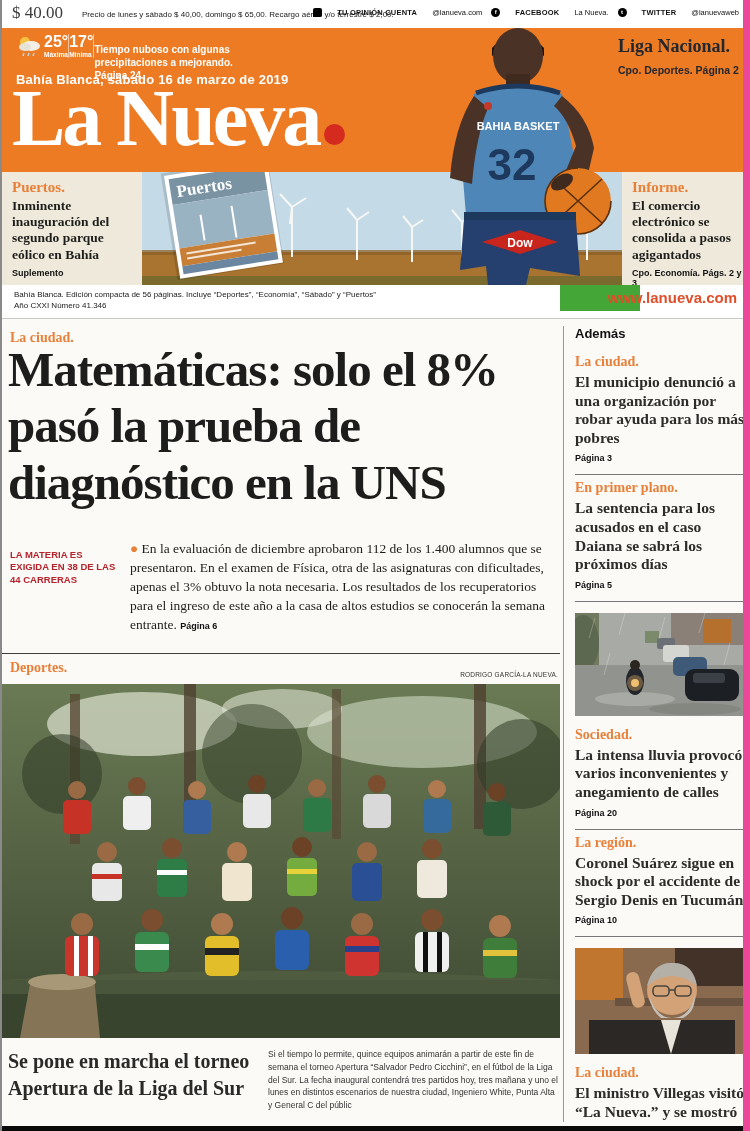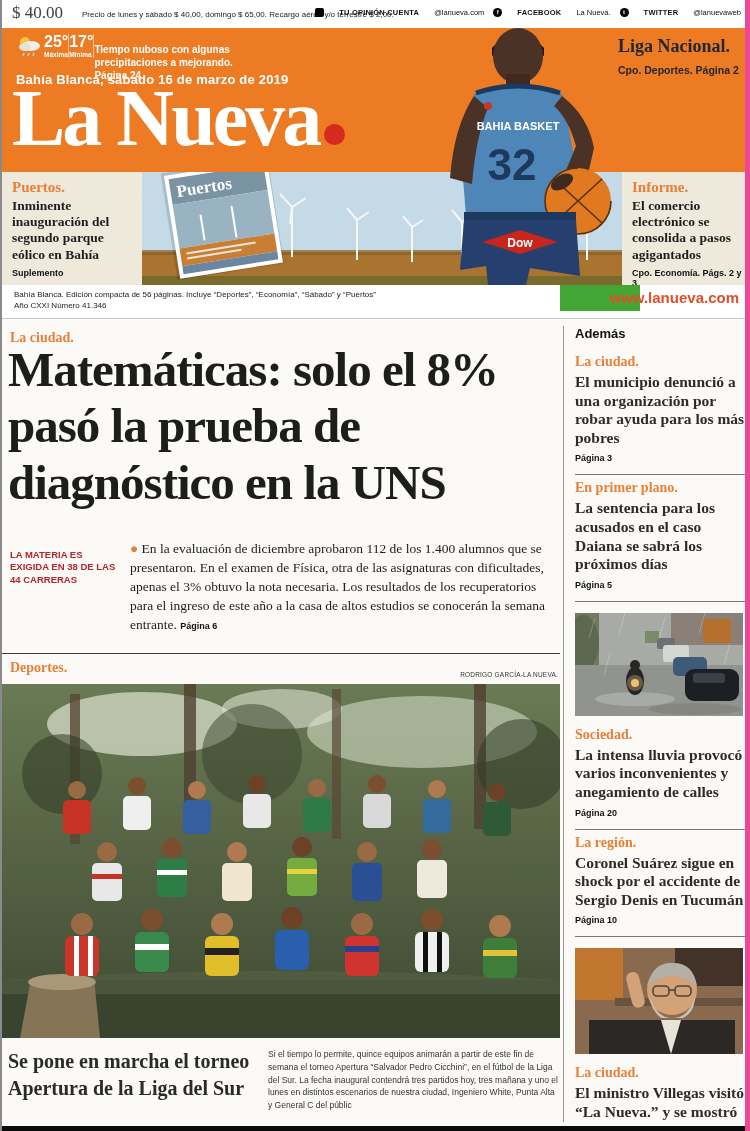--- a/index.html
+++ b/index.html
@@ -1,18 +1,18 @@
 <!DOCTYPE html>
 <html><head>
 <meta charset="utf-8">
 <style>
   html,body{margin:0;padding:0;background:#e8e8e8;}
   .page{position:relative;width:750px;height:1131px;margin:0 auto;background:#fbfaf6;
         overflow:hidden;font-family:"Liberation Sans",sans-serif;
-        border-left:2px solid #8a8a8a;border-right:5px solid #ec4899;box-sizing:border-box;}
+        border-left:2px solid #8a8a8a;border-right:7px solid #ec4899;box-sizing:border-box;}
   
   .topbar{position:absolute;left:0;top:0;width:100%;height:28px;background:#ffffff;}
   .price{position:absolute;left:10px;top:3px;font-family:"Liberation Serif",serif;font-size:17px;color:#3d3d3d;}
   .price-note{position:absolute;left:80px;top:10px;font-size:8px;color:#1a1a1a;}
   .social{position:absolute;right:4px;top:8px;display:flex;gap:9px;align-items:center;font-size:7.5px;color:#111;}
   .soc{display:flex;gap:15px;align-items:flex-start;}
   .soc b{letter-spacing:.2px;}
   .soc-icon{display:inline-block;width:9px;height:9px;border-radius:50%;background:#000;color:#fff;
             font-size:6px;line-height:9px;text-align:center;font-weight:bold;}
   .soc-icon.bubble{border-radius:2px 2px 2px 0;}

